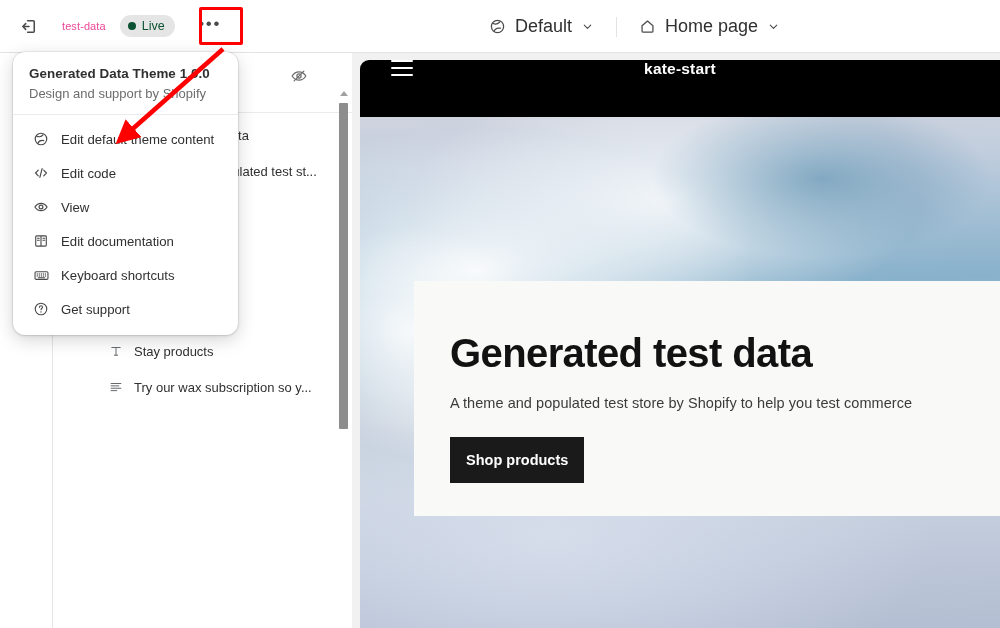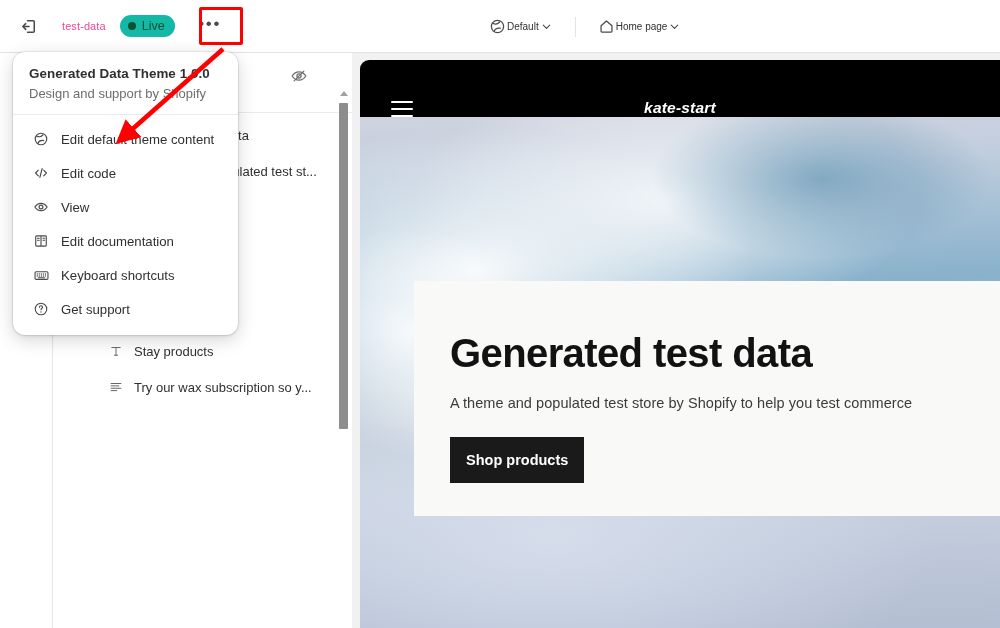--- a/index.html
+++ b/index.html
@@ -25,21 +25,21 @@
     display: flex; align-items: center; justify-content: center;
     border-radius: 6px; cursor: pointer;
   }
   .tb-title {
     margin-left: 18px;
     font-size: 11px; color: #ec4899; font-weight: 400;
     letter-spacing: .1px;
   }
   .tb-badge {
     margin-left: 14px;
-    background: #14b8a6; color: #0c5132;
+    background: #e5e5e5; color: #0c5132;
     border-radius: 999px;
     height: 22px; padding: 0 10px 0 8px;
     display: flex; align-items: center; gap: 6px;
     font-size: 12.5px;
   }
   .tb-badge .dot {
     width: 8px; height: 8px; border-radius: 50%;
     background: #0c5132; display: block;
   }
   .tb-dots {
@@ -48,23 +48,23 @@
     display: flex; align-items: center; justify-content: center;
     border-radius: 7px; cursor: pointer;
     color: #4a4a4a; font-size: 17px; letter-spacing: 1.6px;
     line-height: 1; padding-bottom: 5px;
   }
   .tb-center {
     position: absolute; left: 480px; top: 0; height: 53px;
     display: flex; align-items: center; gap: 0px;
   }
   .tb-sel {
-    display: flex; align-items: center; gap: 1px;
+    display: flex; align-items: center; gap: 9px;
     padding: 5px 9px; border-radius: 7px; cursor: pointer;
-    font-size: 10px; color: #303030;
+    font-size: 18px; color: #303030;
   }
   .tb-div {
     width: 1px; height: 20px; background: #e3e3e3; margin: 0 13px;
   }
   .chev { display: block; }
 
   
   .rail {
     position: absolute; top: 53px; left: 0;
     width: 53px; height: 575px;
@@ -154,23 +154,22 @@
   .preview {
     position: absolute; top: 60px; left: 360px;
     width: 640px; height: 568px;
     background: #fff;
     border-radius: 9px 0 0 0;
     overflow: hidden;
     z-index: 4;
   }
   .pv-header {
     height: 57px; background: #000;
-    display: flex; align-items: flex-end;
+    display: flex; align-items: flex-start;
     position: relative;
-    font-style: italic;
   }
   .pv-burger {
     margin-left: 31px;
     width: 22px; display: flex; flex-direction: column; gap: 5px;
     cursor: pointer;
   }
   .pv-burger span { display: block; height: 2px; background: #fff; border-radius: 1px; }
   .pv-logo {
     position: absolute; left: 0; right: 0; text-align: center;
     color: #fff; font-size: 15.5px; font-weight: bold;

